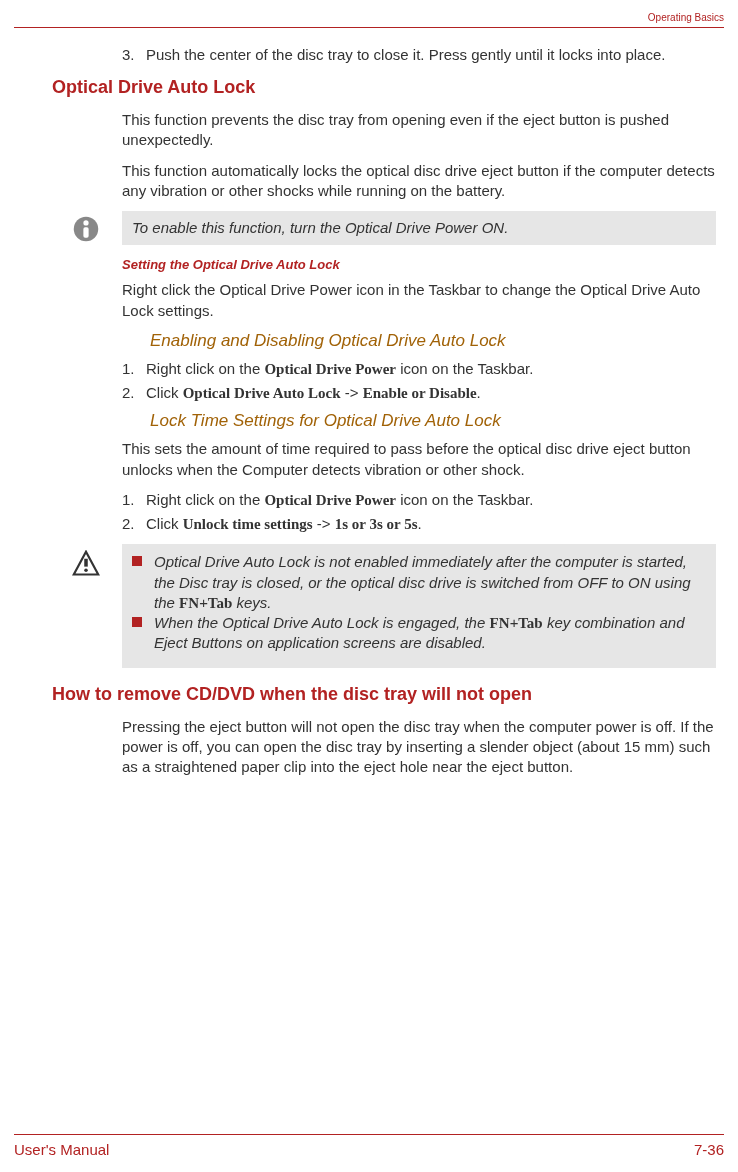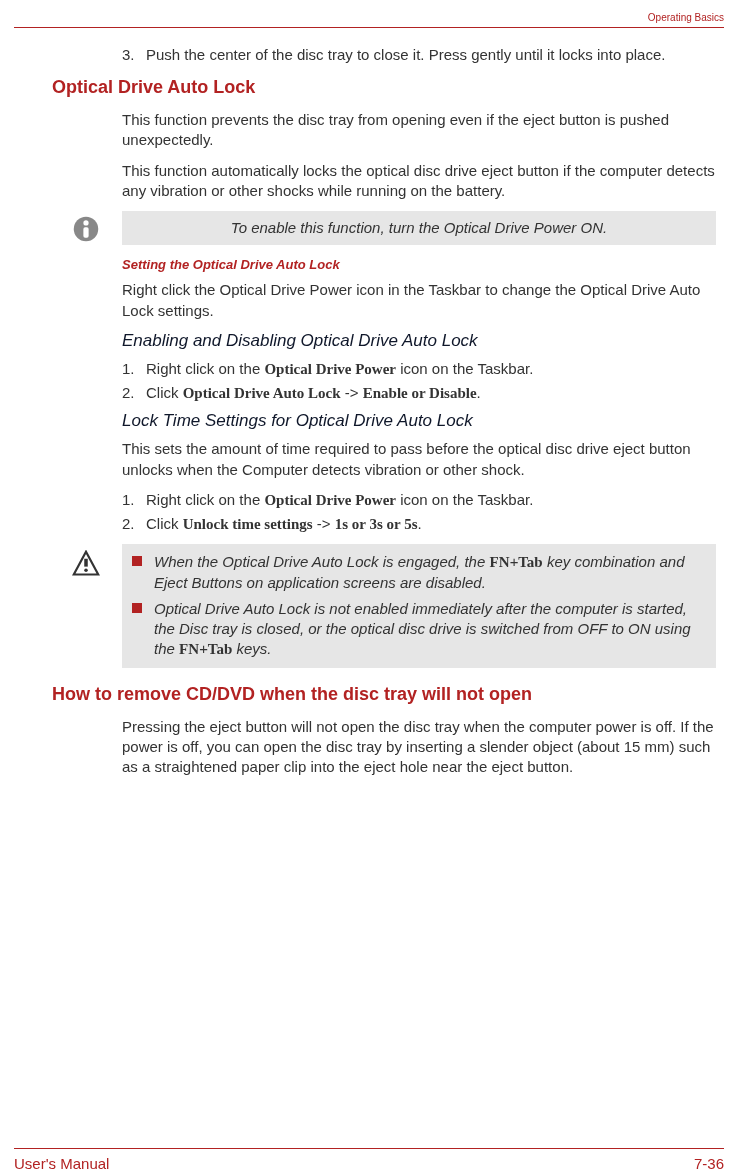--- a/index.html
+++ b/index.html
@@ -51,45 +51,45 @@
       margin-bottom: 10px;
       line-height: 1.35;
     }
     .note-box {
       background: #e6e6e6;
       padding: 7px 10px;
       margin-bottom: 12px;
       font-style: italic;
       line-height: 1.35;
       position: relative;
-      text-align: center;
     }
     .note-icon-wrap {
       position: absolute;
       left: -50px;
       top: 4px;
     }
     .note-icon {
       width: 28px;
       height: 28px;
     }
     .h3 {
       color: #b22222;
       font-size: 13px;
       font-weight: bold;
       font-style: italic;
       margin-bottom: 8px;
     }
     .h4 {
-      color: #0f172a;
+      color: #a16207;
       font-size: 17px;
       font-style: italic;
       font-weight: normal;
       margin-bottom: 8px;
       margin-top: 8px;
+      margin-left: 28px;
     }
     .ol-item2 {
       display: flex;
       margin-bottom: 4px;
       line-height: 1.35;
     }
     .caution-box {
       background: #e6e6e6;
       padding: 8px 10px 8px 10px;
       margin-top: 10px;
@@ -111,21 +111,21 @@
       display: inline-block;
       width: 10px;
       height: 10px;
       background: #b22222;
       margin-right: 12px;
       margin-top: 4px;
       flex-shrink: 0;
     }
     .footer {
       position: absolute;
-      bottom: 0;
+      bottom: 14px;
       left: 14px;
       right: 14px;
     }
     .footer-rule {
       border: none;
       border-top: 1.5px solid #b22222;
       margin-bottom: 6px;
     }
     .footer-row {
       display: flex;
@@ -201,32 +201,32 @@
   </div>
 
   <div class="caution-box">
     <div class="caution-icon-wrap">
       <svg class="note-icon" viewBox="0 0 32 32">
         <polygon points="16,2 30,28 2,28" fill="none" stroke="#333" stroke-width="2.5"></polygon>
         <rect x="14" y="10" width="4" height="9" fill="#333"></rect>
         <circle cx="16" cy="23" r="2" fill="#333"></circle>
       </svg>
     </div>
+    <div class="bullet-item" style="margin-bottom:0;">
+      <span class="red-square"></span>
+      <div>
+        <span>Optical Drive Auto Lock is not enabled immediately after the computer is started, the Disc tray is closed, or the optical disc drive is switched from OFF to ON using the </span><b>FN</b><span>+</span><b>Tab</b><span> keys.</span>
+      </div>
+    </div>
     <div class="bullet-item">
       <span class="red-square"></span>
       <div>
         <span>When the Optical Drive Auto Lock is engaged, the </span><b>FN</b><span>+</span><b>Tab</b><span> key combination and Eject Buttons on application screens are disabled.</span>
       </div>
     </div>
-    <div class="bullet-item" style="margin-bottom:0;">
-      <span class="red-square"></span>
-      <div>
-        <span>Optical Drive Auto Lock is not enabled immediately after the computer is started, the Disc tray is closed, or the optical disc drive is switched from OFF to ON using the </span><b>FN</b><span>+</span><b>Tab</b><span> keys.</span>
-      </div>
-    </div>
   </div>
 
   <div class="h2">How to remove CD/DVD when the disc tray will not open</div>
   <div class="body-para">Pressing the eject button will not open the disc tray when the computer power is off. If the power is off, you can open the disc tray by inserting a slender object (about 15 mm) such as a straightened paper clip into the eject hole near the eject button.</div>
 
 </div>
 
 <div class="footer">
   <hr class="footer-rule">
   <div class="footer-row">

